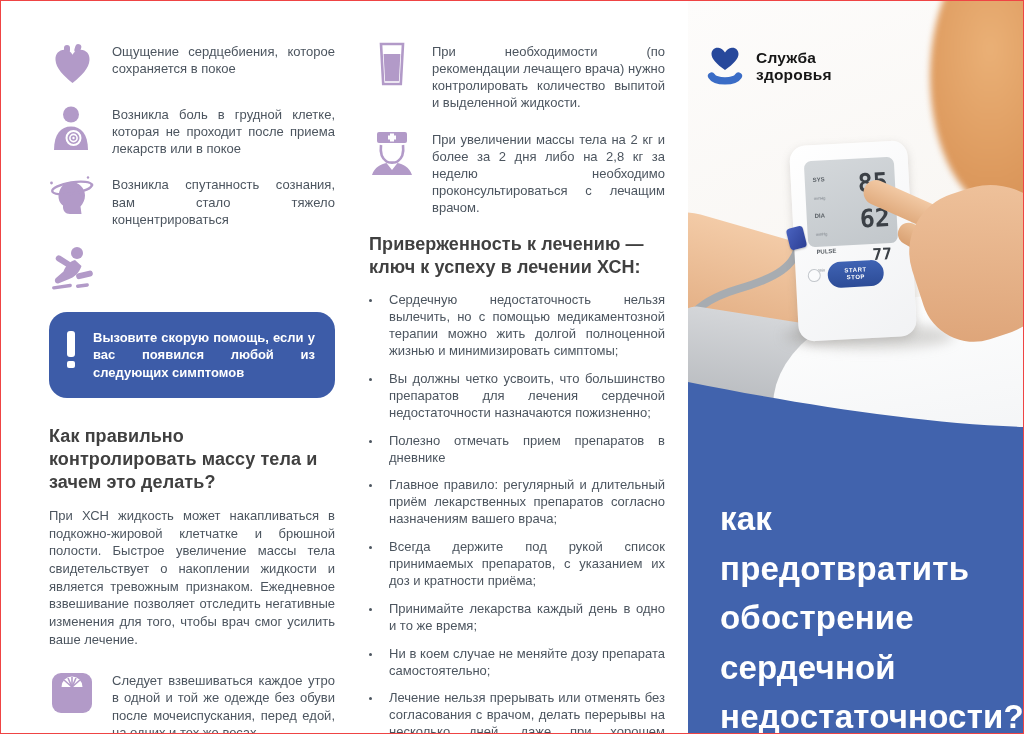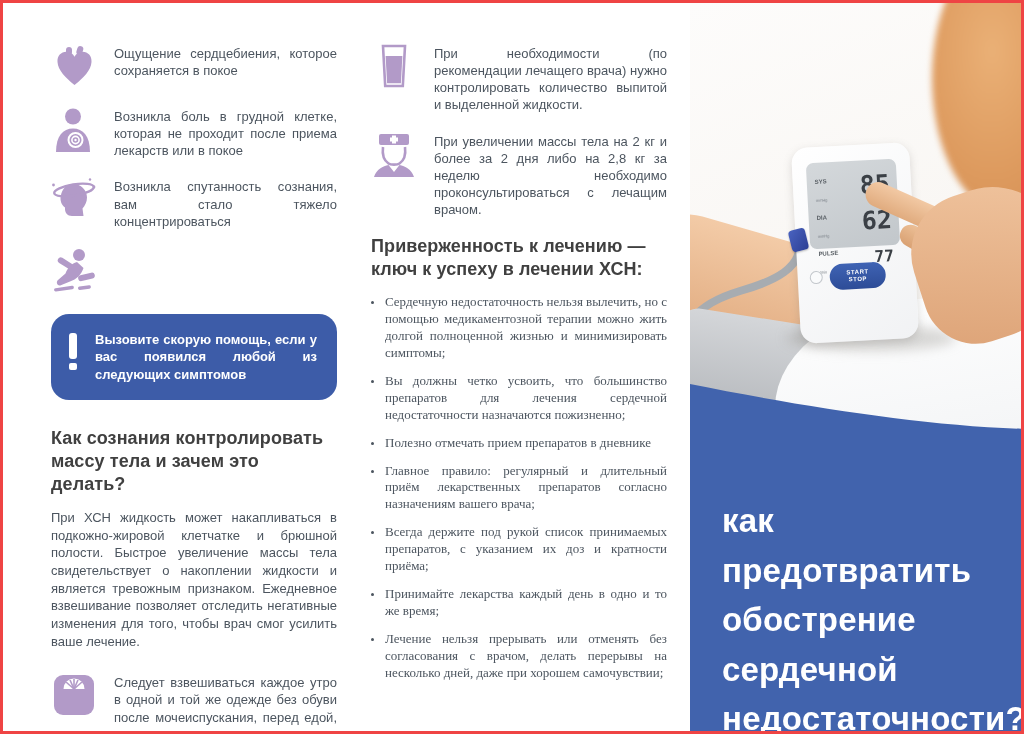--- a/index.html
+++ b/index.html
@@ -1,20 +1,20 @@
 <!DOCTYPE html>
 <html lang="ru"><head>
 <meta charset="utf-8">
 <style>
   html,body{margin:0;padding:0;background:#fff;}
   *{box-sizing:border-box;}
   .page{
     position:relative;width:1024px;height:734px;background:#ffffff;
     font-family:"Liberation Sans",sans-serif;color:#4c555f;overflow:hidden;
-    border:3px solid #ef4444;
+    border:1px solid #ef4444;
   }
   .col{position:absolute;top:40px;}
   .col-left{left:48px;width:286px;}
   .col-mid{left:368px;width:296px;}
 
   
   .irow{display:flex;gap:17px;margin-bottom:17px;}
   .irow .ic{flex:0 0 46px;width:46px;height:46px;}
   .irow .ic svg{width:46px;height:46px;display:block;}
   .irow .txt{flex:1;font-size:13px;line-height:1.32;text-align:justify;padding-top:2px;}
@@ -34,21 +34,21 @@
     font-weight:bold;letter-spacing:.1px;
   }
   .col-mid h2{margin-top:16px;}
   p.body{margin:0;font-size:13px;line-height:1.36;text-align:justify;}
 
   .tips{margin-top:22px;}
   .tips .irow{margin-bottom:14px;}
 
   
   ul.blist{list-style:none;margin:6px 0 0 0;padding:0;}
-  ul.blist li{display:flex;gap:11px;margin-bottom:11px;font-family:Liberation Serif, serif;}
+  ul.blist li{display:flex;gap:17px;margin-bottom:11px;}
   ul.blist .bdot{flex:0 0 3px;width:3px;height:3px;border-radius:50%;background:#4c555f;margin-top:7px;}
   ul.blist .txt{flex:1;font-size:13px;line-height:1.3;text-align:justify;}
 
   
   .col-right{position:absolute;left:687px;top:0;width:337px;height:734px;overflow:hidden;}
   .photo{position:absolute;inset:0;background:linear-gradient(160deg,#fdfcfb 0%,#f7f4f0 55%,#efebe5 100%);}
   .hair{position:absolute;right:-55px;top:-60px;width:150px;height:270px;border-radius:50%;
     background:radial-gradient(ellipse at 40% 40%,#eab076 0%,#dd9a5e 55%,#d08a4f 100%);filter:blur(3px);}
   .table-glow{position:absolute;left:0;bottom:260px;width:360px;height:120px;background:radial-gradient(ellipse at 50% 100%,#e7e2da 0%,rgba(231,226,218,0) 70%);}
   .mon-shadow{position:absolute;left:96px;top:322px;width:170px;height:26px;border-radius:50%;background:rgba(150,145,140,.35);filter:blur(6px);}
@@ -151,21 +151,21 @@
     </div>
 
     <div class="alert">
       <span class="bang">
         <span class="bar" style="display:block"></span>
         <span class="dot" style="display:block"></span>
       </span>
       <span class="txt">Вызовите скорую помощь, если у вас появился любой из следующих симптомов</span>
     </div>
 
-    <h2>Как сознания контролировать массу тела и зачем это делать?</h2>
+    <h2>Как правильно контролировать массу тела и зачем это делать?</h2>
     <p class="body">При ХСН жидкость может накапливаться в подкожно-жировой клетчатке и брюшной полости. Быстрое увеличение массы тела свидетельствует о накоплении жидкости и является тревожным признаком. Ежедневное взвешивание позволяет отследить негативные изменения для того, чтобы врач смог усилить ваше лечение.</p>
 
     <div class="tips">
       <div class="irow">
         <span class="ic">
           <svg viewBox="0 0 46 46">
             <rect class="ipurple" x="3" y="3" width="40" height="40" rx="9"></rect>
             <path d="M12.5 17 A10.5 10.5 0 0 1 33.5 17 Z" fill="#ffffff"></path>
             <g stroke="#b29ac8" stroke-width="1.6">
               <line x1="23" y1="17" x2="15" y2="10"></line>
@@ -226,20 +226,24 @@
           <span class="bdot"></span>
           <span class="txt">Главное правило: регулярный и длительный приём лекарственных препаратов согласно назначениям вашего врача;</span>
         </li>
       <li>
           <span class="bdot"></span>
           <span class="txt">Всегда держите под рукой список принимаемых препаратов, с указанием их доз и кратности приёма;</span>
         </li>
       <li>
           <span class="bdot"></span>
           <span class="txt">Принимайте лекарства каждый день в одно и то же время;</span>
+        </li>
+      <li>
+          <span class="bdot"></span>
+          <span class="txt">Ни в коем случае не меняйте дозу препарата самостоятельно;</span>
         </li>
       <li>
           <span class="bdot"></span>
           <span class="txt">Лечение нельзя прерывать или отменять без согласования с врачом, делать перерывы на несколько дней, даже при хорошем самочувствии;</span>
         </li>
 
     </ul>
   </section>
 
   <section class="col-right">
@@ -284,20 +288,32 @@
         <div class="startbtn">
           <span>START</span>
           <span>STOP</span>
         </div>
       </div>
       <div class="clip"></div>
       <div class="finger"></div>
       <div class="finger2"></div>
       <div class="hand"></div>
 
+      <div class="logo">
+        <span>
+          <svg viewBox="0 0 42 46">
+            <path fill="#27489b" d="M21 27 C12.5 21 7.5 15.8 7.5 11 C7.5 6.8 10.7 4.2 14.3 4.7 C17 5.1 19.5 7 21 9.4 C22.5 7 25 5.1 27.7 4.7 C31.3 4.2 34.5 6.8 34.5 11 C34.5 15.8 29.5 21 21 27 Z"></path>
+            <path fill="none" stroke="#3a6cc6" stroke-width="7.2" stroke-linecap="round" d="M7.5 33 C11.5 39.5 30.5 39.5 34.5 33"></path>
+          </svg>
+        </span>
+        <span class="lname">
+          <span>Служба</span><br>
+          <span>здоровья</span>
+        </span>
+      </div>
     </div>
 
     <svg class="panel-curve" viewBox="0 0 337 62" preserveAspectRatio="none">
       <path fill="#4163ad" d="M0 8 C110 30 235 50 337 53 L337 62 L0 62 Z"></path>
     </svg>
     <div class="panel">
       <h1>как предотвратить обострение сердечной недостаточности?</h1>
     </div>
   </section>
 

